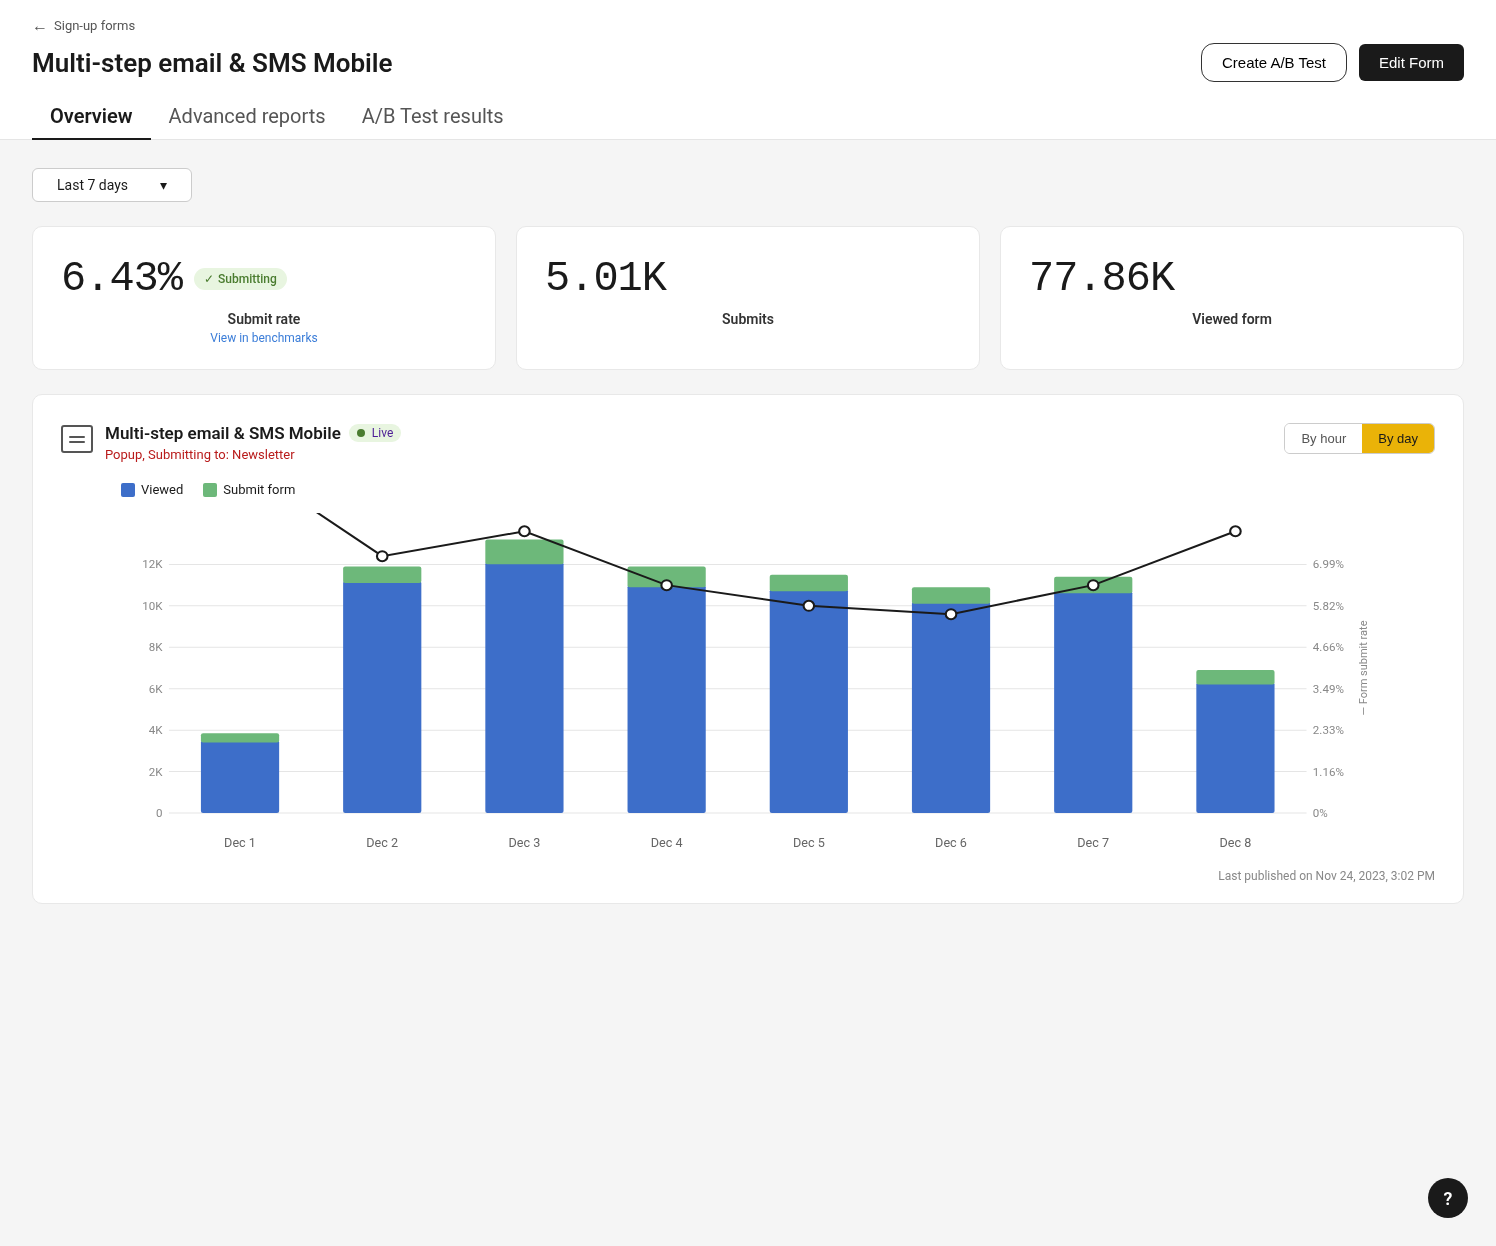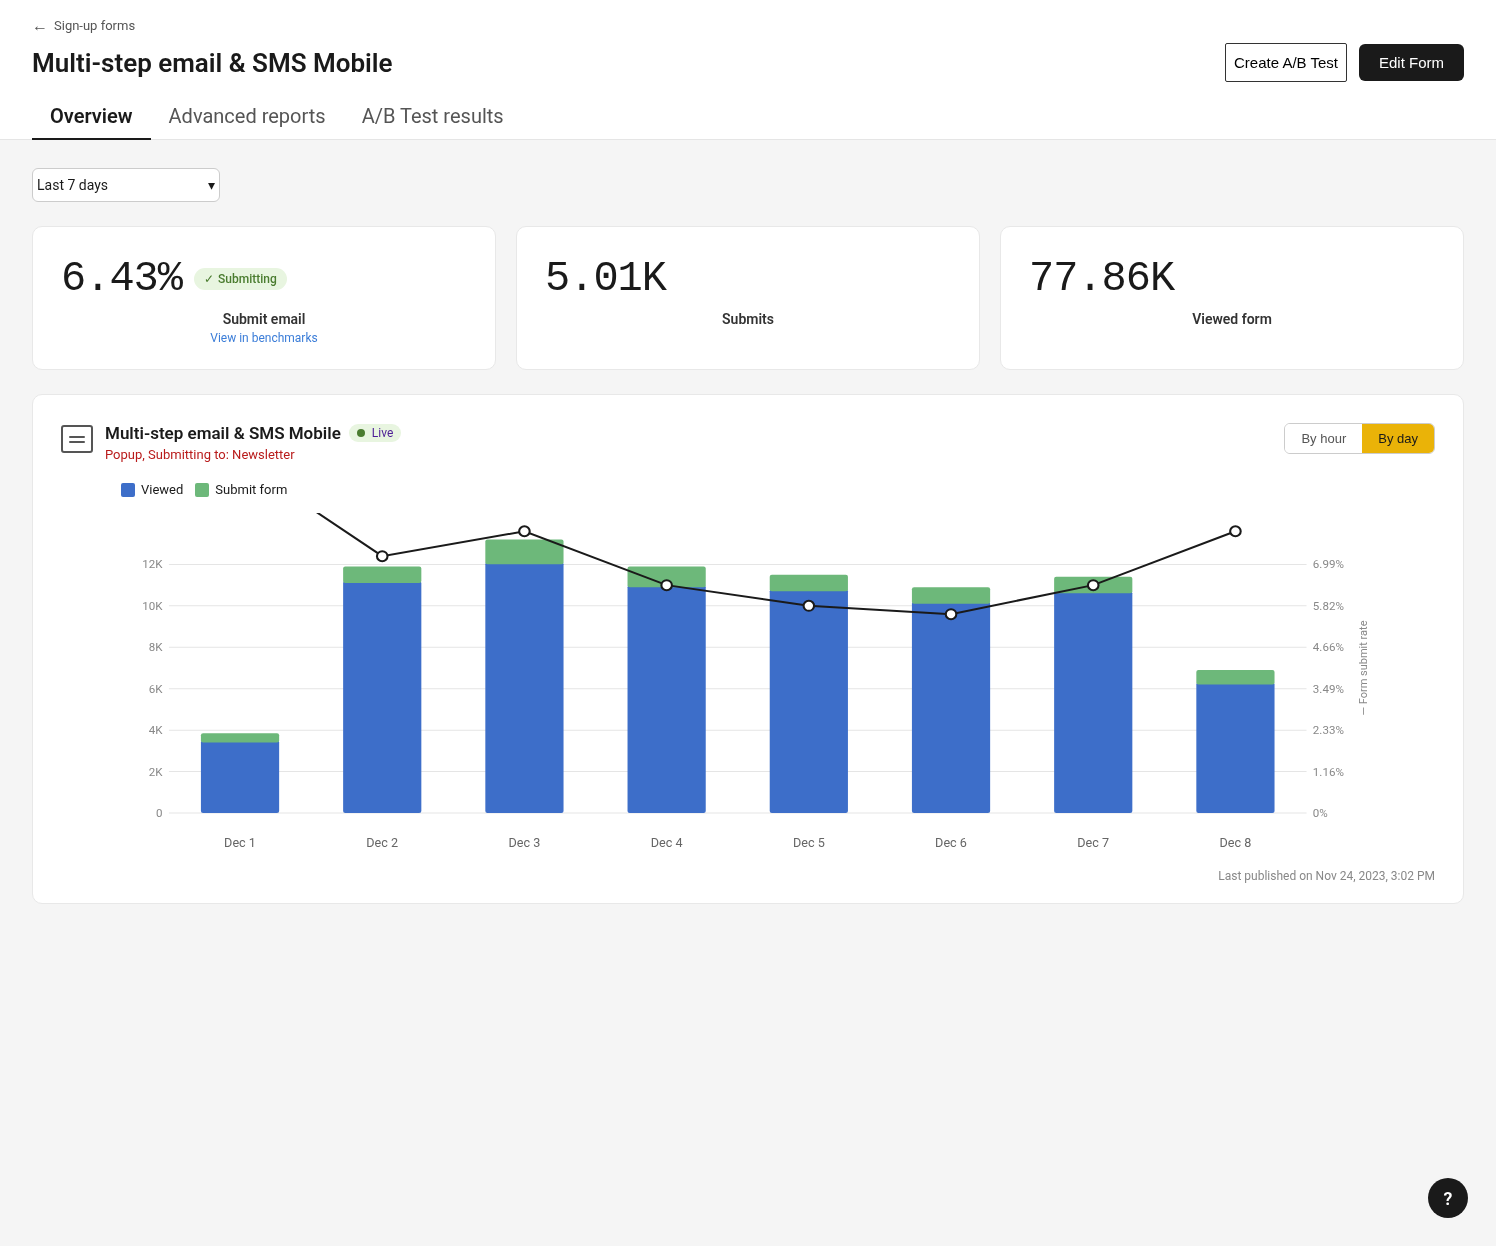--- a/index.html
+++ b/index.html
@@ -35,24 +35,24 @@
     .page-title {
       font-size: 26px;
       font-weight: 600;
     }
     .title-buttons {
       display: flex;
       gap: 12px;
       align-items: center;
     }
     .btn-outline {
-      padding: 10px 8px;
+      padding: 10px 20px;
       border: 1.5px solid #333;
       background: #fff;
-      border-radius: 2px;
+      border-radius: 13px;
       font-size: 15px;
       cursor: pointer;
       font-weight: 500;
     }
     .btn-solid {
       padding: 10px 20px;
       border: none;
       background: #1a1a1a;
       color: #fff;
       border-radius: 6px;
@@ -80,27 +80,27 @@
     .content {
       padding: 28px 32px;
     }
     .filter-row {
       margin-bottom: 24px;
     }
     .dropdown {
       display: flex;
       align-items: center;
       gap: 8px;
-      padding: 8px 4px;
+      padding: 8px 24px;
       border: 1.5px solid #ccc;
       border-radius: 6px;
       background: #fff;
       font-size: 14px;
       cursor: pointer;
-      width: 188px;
+      width: 160px;
       justify-content: space-between;
     }
     .metrics-row {
       display: grid;
       grid-template-columns: 1fr 1fr 1fr;
       gap: 20px;
       margin-bottom: 24px;
       text-align: center;
     }
     .metric-card {
@@ -224,21 +224,21 @@
       border: none;
       color: #555;
     }
     .view-btn.active {
       background: #eab308;
       color: #1a1a1a;
       font-weight: 500;
     }
     .legend {
       display: flex;
-      gap: 12px;
+      gap: 20px;
       margin-bottom: 16px;
       margin-left: 60px;
     }
     .legend-item {
       display: flex;
       align-items: center;
       gap: 6px;
       font-size: 13px;
     }
     .legend-color {
@@ -311,21 +311,21 @@
   <div class="metrics-row">
 
     <div class="metric-card">
       <div class="metric-top">
         <span class="metric-value">6.43%</span>
         <div class="badge-excellent">
           <span>✓</span>
           <span>Submitting</span>
         </div>
       </div>
-      <div class="metric-label">Submit email</div>
+      <div class="metric-label">Submit rate</div>
       <a class="view-benchmarks">View in benchmarks</a>
     </div>
 
     <div class="metric-card">
       <div class="metric-top">
         <span class="metric-value">5.01K</span>
       </div>
       <div class="metric-label">Submits</div>
     </div>
 

